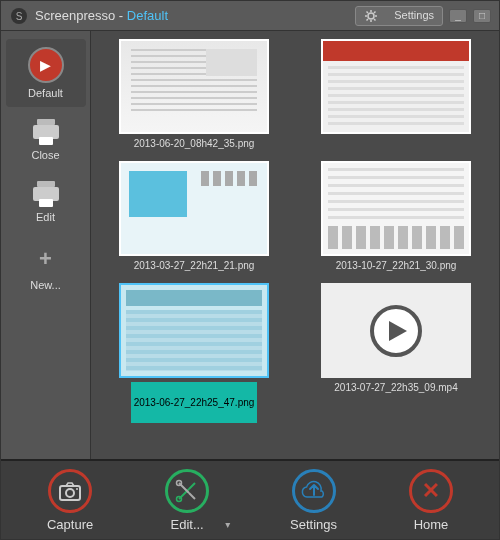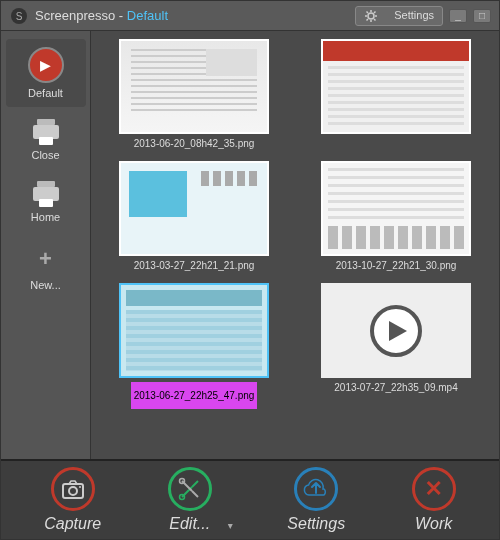--- a/index.html
+++ b/index.html
@@ -204,23 +204,23 @@
     }
     .thumb-label {
       font-size: 10px;
       color: #ddd;
       margin-top: 4px;
       text-align: center;
       max-width: 150px;
       word-break: break-all;
     }
     .thumb-label.selected-label {
-      background: #d946ef;
+      background: #14b8a6;
       color: #000;
-      padding: 8px 3px;
+      padding: 15px 3px;
     }
     
     .thumb-img {
       width: 100%;
       height: 100%;
       object-fit: cover;
     }
     
     .thumb-ss1 {
       background: linear-gradient(to bottom, #e8e8e8 0%, #f5f5f5 100%);
@@ -371,23 +371,22 @@
     .toolbar-btn {
       display: flex;
       flex-direction: column;
       align-items: center;
       gap: 4px;
       cursor: pointer;
       padding: 6px 12px;
       border-radius: 4px;
     }
     .toolbar-btn-label {
-      font-size: 16px;
+      font-size: 13px;
       color: #ddd;
-      font-style: italic;
     }
     
     .circle-btn {
       width: 44px;
       height: 44px;
       border-radius: 50%;
       border: 3px solid;
       display: flex;
       align-items: center;
       justify-content: center;
@@ -475,21 +474,21 @@
         </div>
         <span class="sidebar-item-label">Close</span>
       </div>
 
       <div class="sidebar-item">
         <div class="printer-icon">
           <div class="printer-top"></div>
           <div class="printer-body"></div>
           <div class="printer-paper"></div>
         </div>
-        <span class="sidebar-item-label">Home</span>
+        <span class="sidebar-item-label">Edit</span>
       </div>
 
       <div class="sidebar-item">
         <div class="icon-new">
           <span class="plus-icon">+</span>
         </div>
         <span class="sidebar-item-label">New...</span>
       </div>
     </div>
 
@@ -582,17 +581,17 @@
           <path d="M6 18a5 5 0 01-.5-9.9A7 7 0 0120 12h1a4 4 0 010 6H6z" fill="none" stroke="#2980b9" stroke-width="1.5"></path>
         </svg>
       </div>
       <span class="toolbar-btn-label">Settings</span>
     </div>
 
     <div class="toolbar-btn">
       <div class="circle-btn close-btn">
         <span class="close-x">✕</span>
       </div>
-      <span class="toolbar-btn-label">Work</span>
+      <span class="toolbar-btn-label">Home</span>
     </div>
 
   </div>
 </div>
 
 </body></html>

